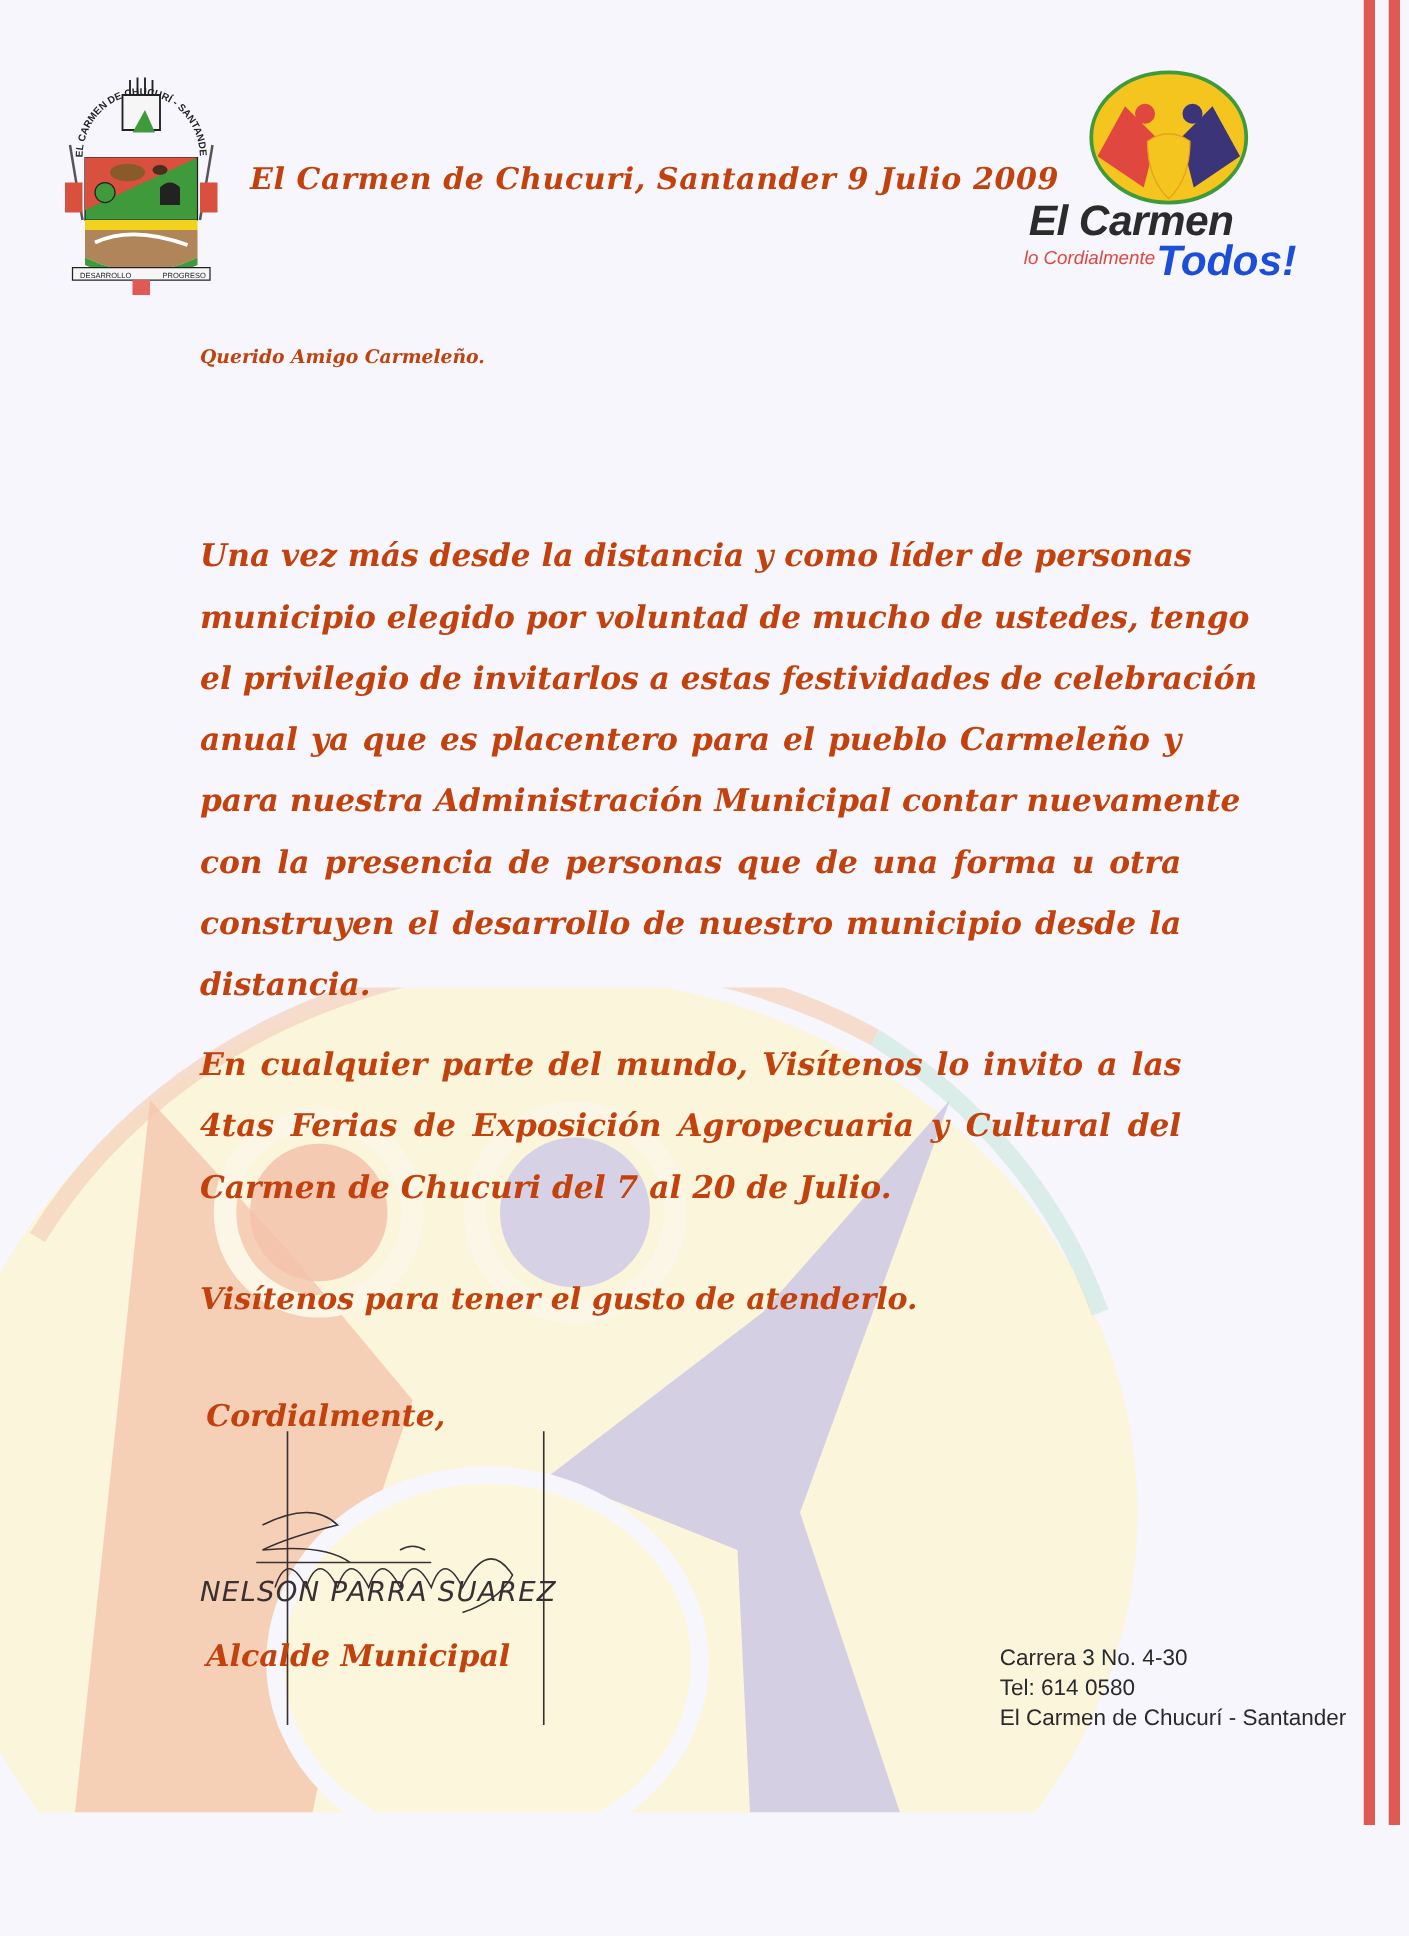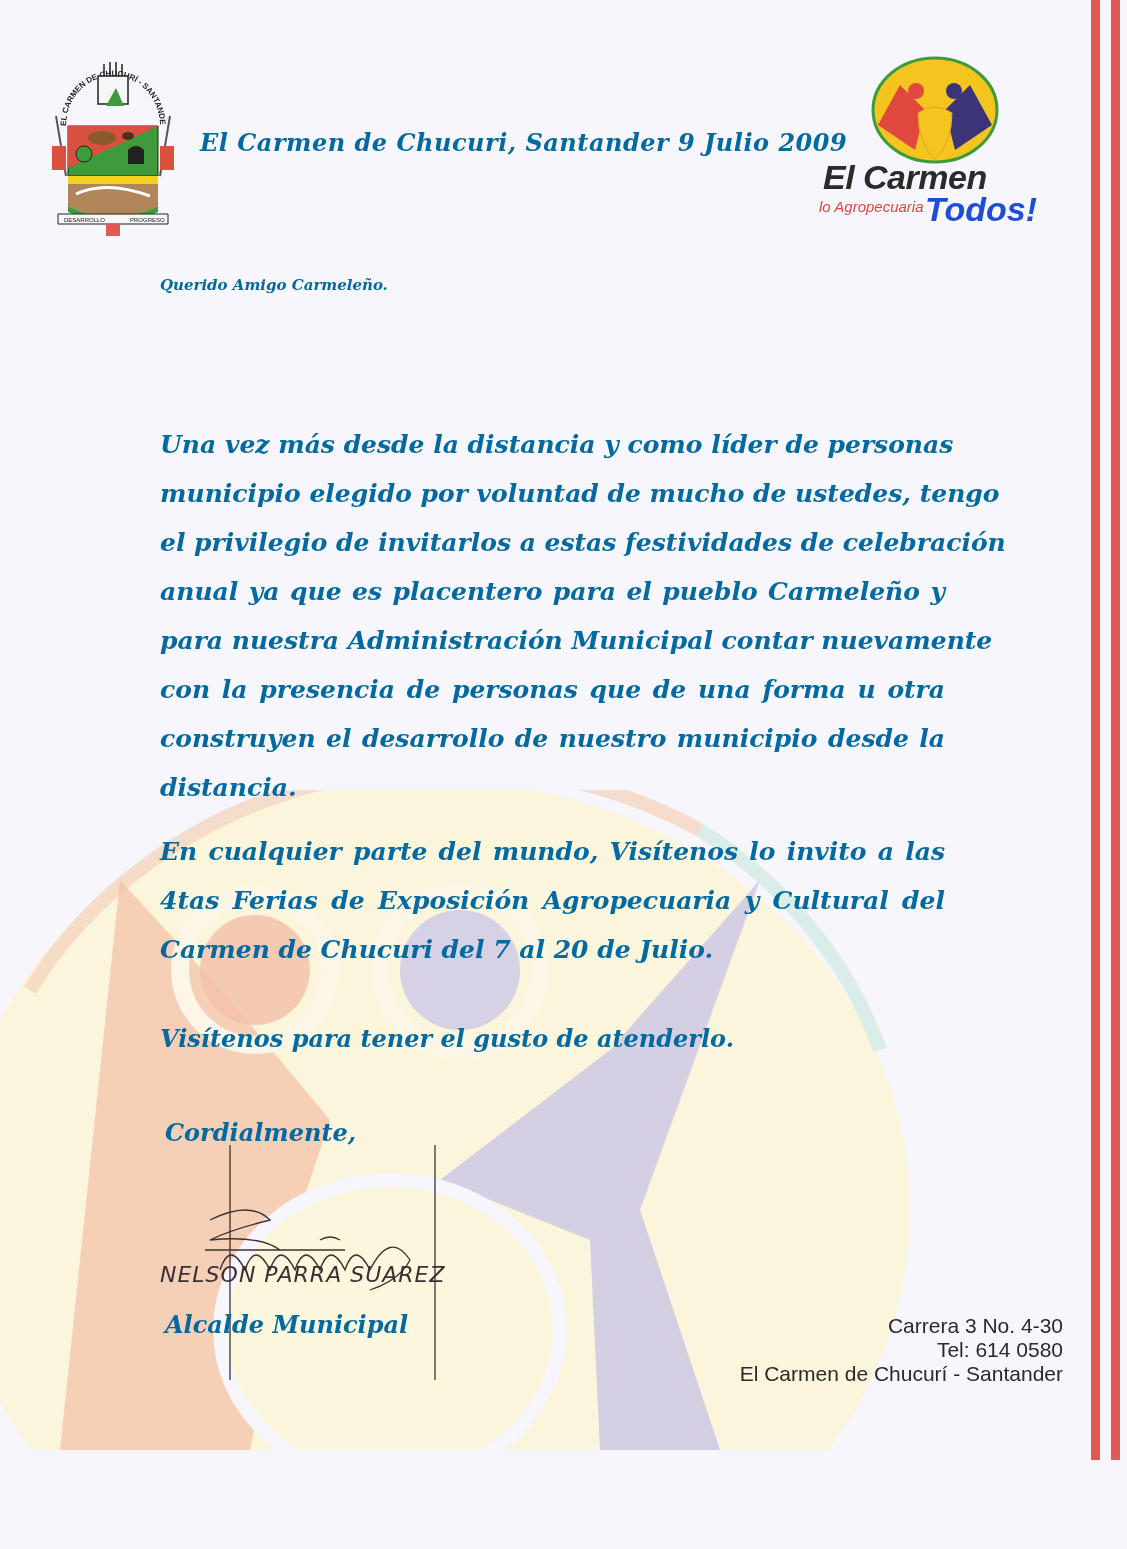--- a/index.html
+++ b/index.html
@@ -12,37 +12,37 @@
   .watermark { position:absolute; left:0; top:790px; width:1080px; height:660px; overflow:hidden; }
   .crest { position:absolute; left:46px; top:46px; width:134px; height:190px; }
   .logo { position:absolute; left:815px; top:55px; width:240px; height:180px; }
   .logo .emblem { position:absolute; left:55px; top:0; width:130px; height:110px; }
   .logo-title { position:absolute; left:8px; top:103px; font-family:"Liberation Sans", sans-serif;
      font-weight:bold; font-style:italic; font-size:34px; color:#2b2b2b; letter-spacing:-0.5px; white-space:nowrap; }
   .logo-sub { position:absolute; left:4px; top:143px; font-family:"Liberation Sans", sans-serif; font-style:italic;
      font-size:15px; color:#e0473f; white-space:nowrap; }
   .logo-todos { position:absolute; left:110px; top:135px; font-family:"Liberation Sans", sans-serif; font-weight:bold;
      font-style:italic; font-size:34px; color:#1d4ed8; white-space:nowrap; }
-  .script { font-family:"DejaVu Serif", serif; font-style:italic; font-weight:bold; color:#0369a1; }
+  .script { font-family:"DejaVu Serif", serif; font-style:italic; font-weight:bold; color:#c2410c; }
   .date-line { position:absolute; left:200px; top:128px; font-size:24px; white-space:nowrap; letter-spacing:0.5px; }
   .greeting { position:absolute; left:160px; top:276px; font-size:15px; white-space:nowrap; }
   .body-text { position:absolute; left:160px; top:420px; width:785px; font-size:25px; }
   .body-text .line { height:49px; line-height:49px; white-space:nowrap; text-align:justify; text-align-last:justify; }
   .body-text .line.last { text-align-last:left; }
   .invite { position:absolute; left:160px; top:827px; width:785px; font-size:25px; }
   .invite .line { height:49px; line-height:49px; white-space:nowrap; text-align:justify; text-align-last:justify; }
   .invite .line.last { text-align-last:left; }
   .visit { position:absolute; left:160px; top:1024px; font-size:24px; white-space:nowrap; }
   .closing { position:absolute; left:165px; top:1118px; font-size:24px; white-space:nowrap; }
   .signature { position:absolute; left:190px; top:1140px; width:290px; height:250px; }
   .signer { position:absolute; left:160px; top:1262px; font-size:22px; white-space:nowrap; font-style:italic;
      font-family:"DejaVu Sans", sans-serif; font-weight:normal; color:#3a3034; letter-spacing:1px; }
   .title { position:absolute; left:165px; top:1310px; font-size:24px; white-space:nowrap; }
-  .address { position:absolute; right:64px; top:1314px; text-align:right; font-family:"Liberation Sans", sans-serif;
-     font-size:21px; color:#2a2a2a; line-height:24px; }
+  .address { position:absolute; right:50px; top:1314px; font-family:"Liberation Sans", sans-serif;
+     font-size:18px; color:#2a2a2a; line-height:24px; }
   .address div { white-space:nowrap; }
 </style>
 </head>
 <body>
 
 <div class="page">
 
   <svg class="watermark" viewBox="0 0 1080 660">
     <ellipse cx="430" cy="420" rx="480" ry="430" fill="#fbf4d6" opacity="0.85"></ellipse>
     <path d="M30 200 A480 430 0 0 1 700 40" stroke="#f3d2b9" stroke-width="14" fill="none" opacity="0.7"></path>
@@ -94,21 +94,21 @@
   <div class="logo">
     <svg class="emblem" viewBox="0 0 130 110">
       <ellipse cx="65" cy="55" rx="62" ry="52" fill="#f3c51e" stroke="#3f9a3c" stroke-width="3"></ellipse>
       <path d="M8 70 L30 30 L55 55 L45 95 Z" fill="#e0473f"></path>
       <path d="M122 70 L100 30 L75 55 L85 95 Z" fill="#3b3478"></path>
       <circle cx="46" cy="36" r="8" fill="#e0473f"></circle>
       <circle cx="84" cy="36" r="8" fill="#3b3478"></circle>
       <path d="M48 58 q17 -12 34 0 q0 30 -17 46 q-17 -16 -17 -46 z" fill="#f3c51e" stroke="#e8a21a"></path>
     </svg>
     <div class="logo-title">El Carmen</div>
-    <div class="logo-sub">lo Agropecuaria</div>
+    <div class="logo-sub">lo Cordialmente</div>
     <div class="logo-todos">Todos!</div>
   </div>
 
   <div class="greeting script">Querido Amigo Carmeleño.</div>
 
   <div class="body-text script">
     <div class="line">Una vez más desde la distancia y como líder de personas</div>
     <div class="line">municipio elegido por voluntad de mucho de ustedes,  tengo</div>
     <div class="line">el privilegio de invitarlos a estas festividades de celebración</div>
     <div class="line">anual ya que es placentero para el pueblo Carmeleño y</div>

